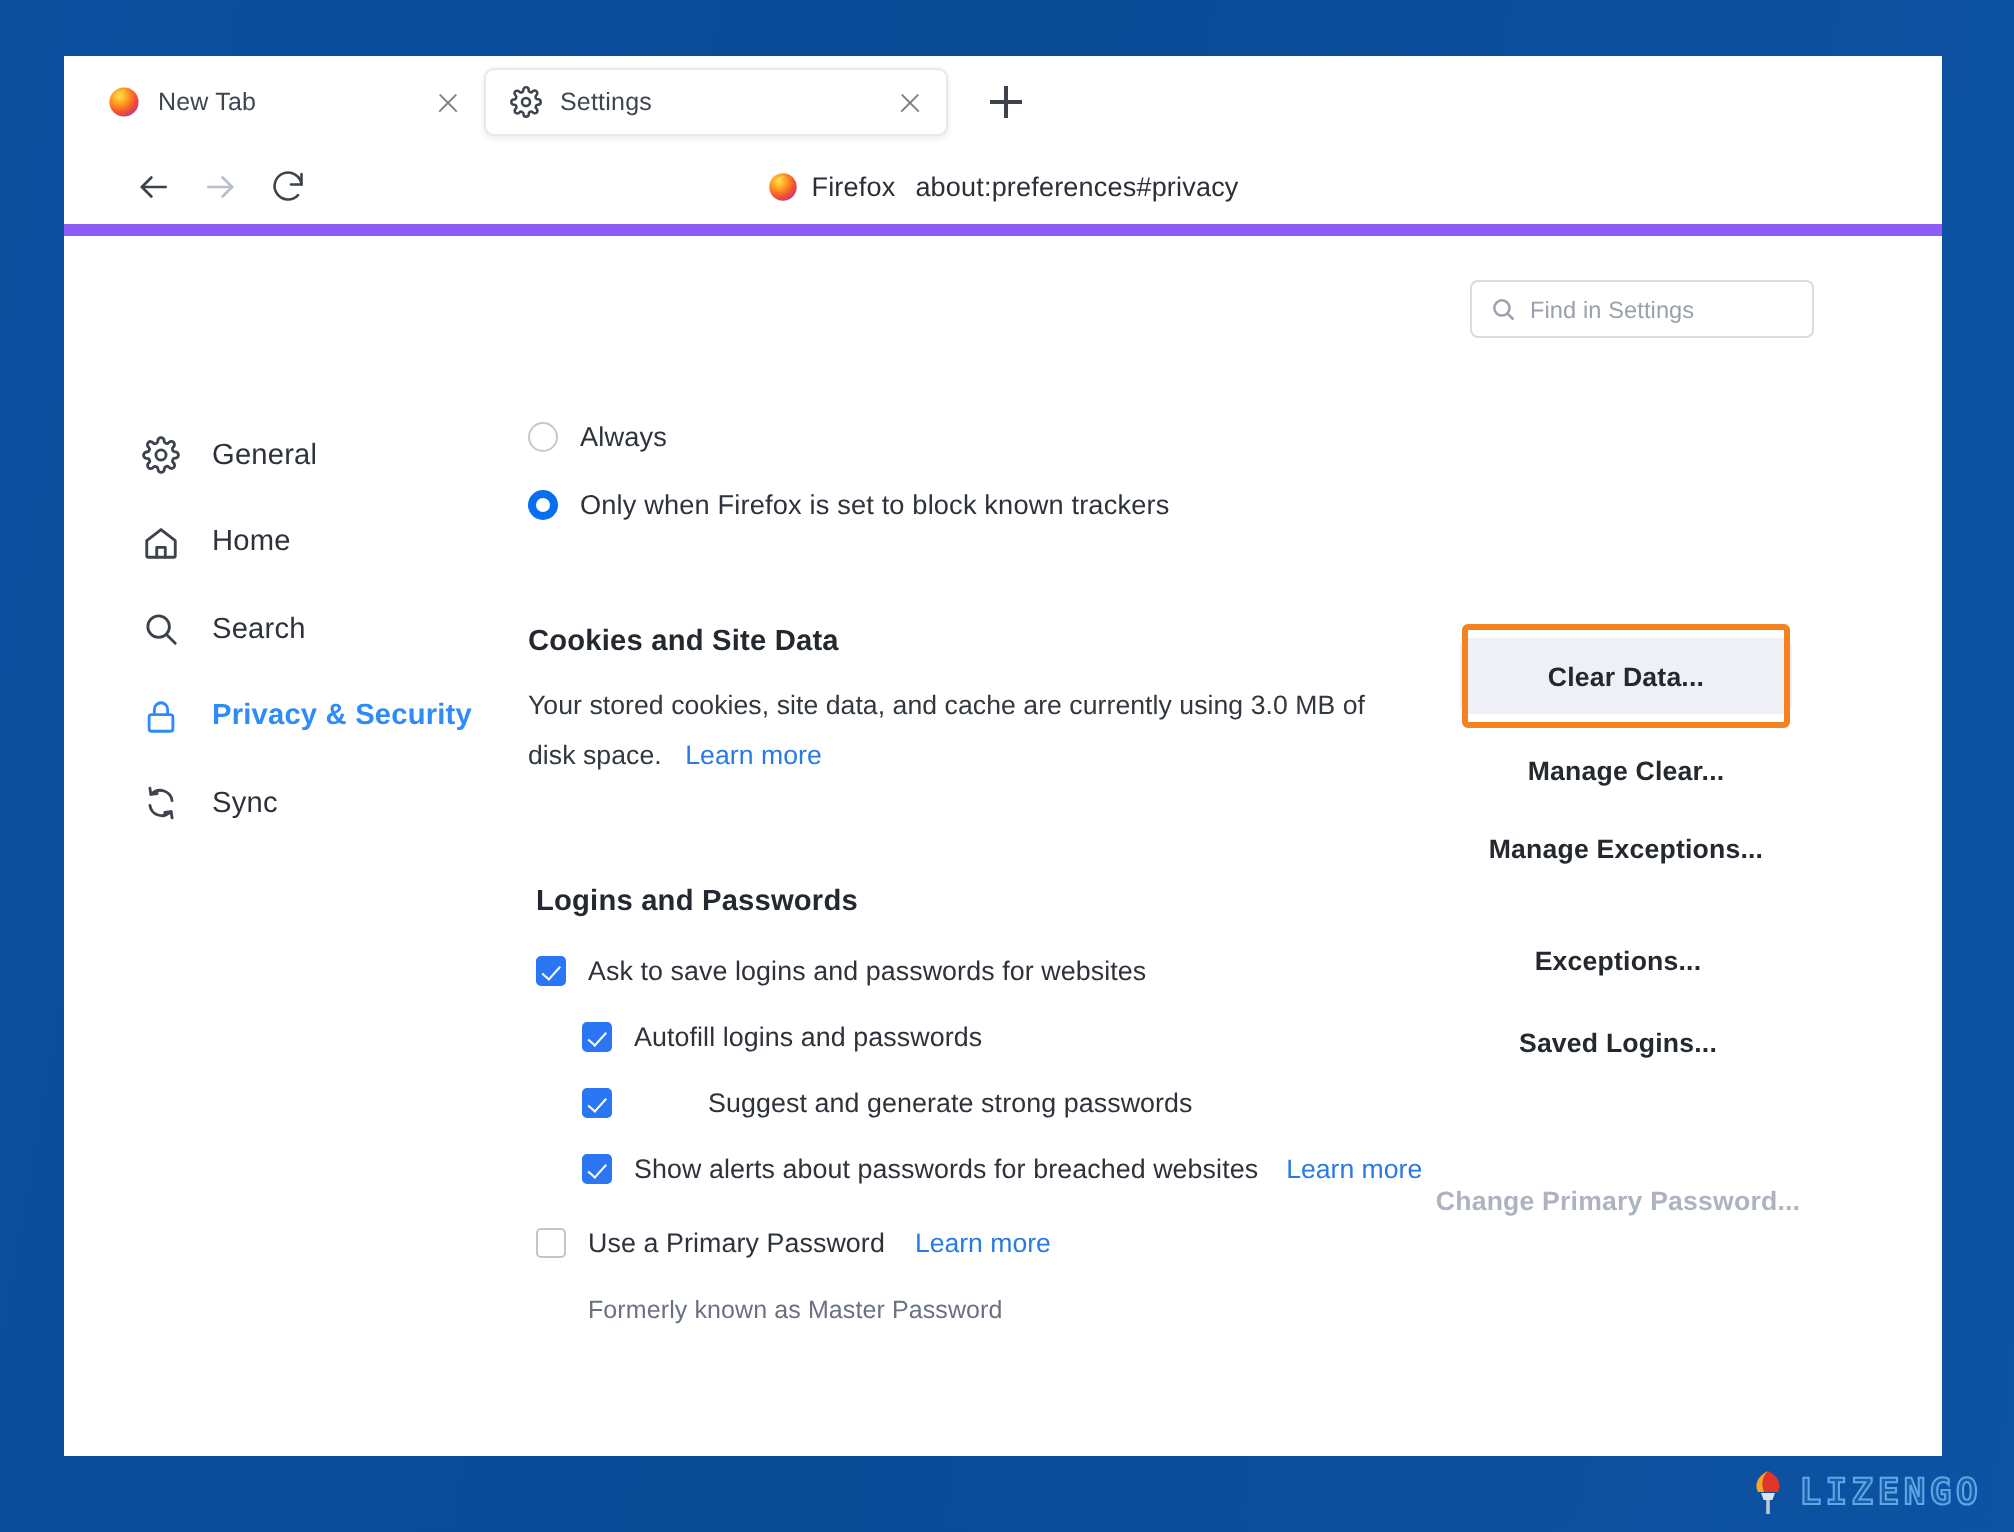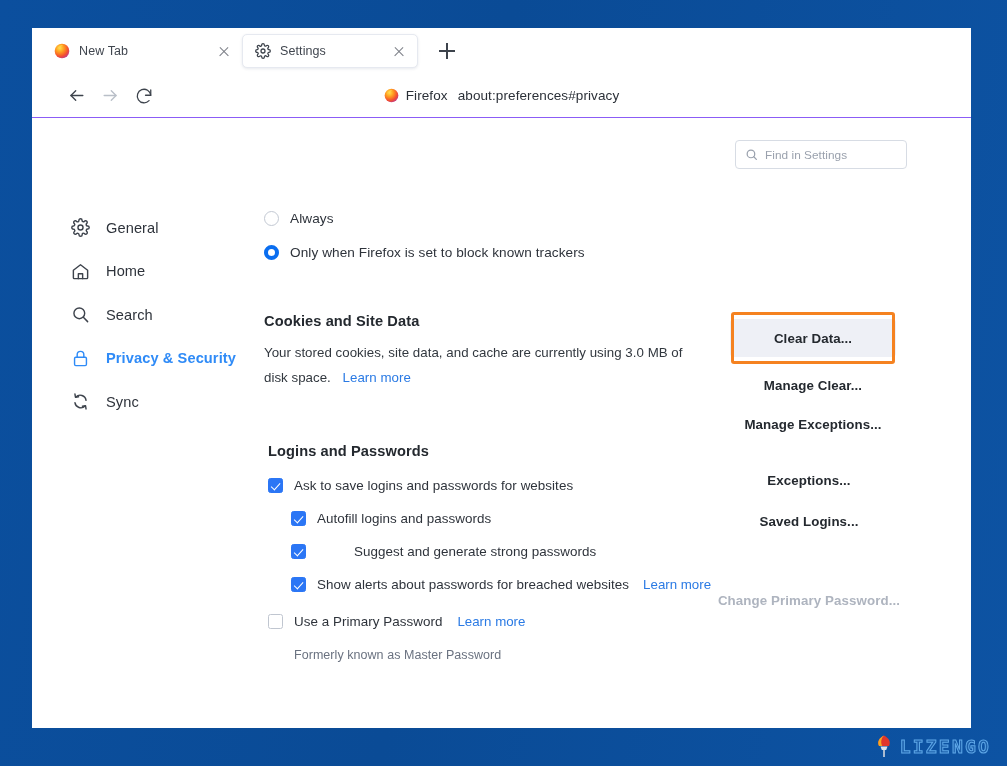--- a/index.html
+++ b/index.html
@@ -43,21 +43,21 @@
     height: 34px;
     padding: 0 10px 0 12px;
     border-radius: 5px;
     cursor: default;
     position: relative;
   }
 
   .tab-inactive { width: 200px; }
 
   .tab-active {
-    width: 176px;
+    width: 232px;
     background: #ffffff;
     border: 1px solid #e6e9f0;
     box-shadow: 0 1px 3px rgba(16,40,80,.10);
   }
 
   .tab-favicon {
     width: 16px; height: 16px;
     flex: 0 0 16px;
     margin-right: 9px;
     display: block;
@@ -102,21 +102,21 @@
   }
   .new-tab-btn::before { left: 7px; top: 14.2px; width: 16px; height: 1.6px; }
   .new-tab-btn::after  { left: 14.2px; top: 7px; width: 1.6px; height: 16px; }
 
   
   .nav-bar {
     height: 44px;
     display: flex;
     align-items: center;
     padding: 0 29px;
-    border-bottom: 1px solid #8b5cf6;
+    border-bottom: 6px solid #8b5cf6;
     position: relative;
   }
 
   .nav-btn {
     width: 30px; height: 30px;
     margin-right: 4px;
     position: relative;
     display: flex; align-items: center; justify-content: center;
   }
   .nav-btn svg { display: block; }

